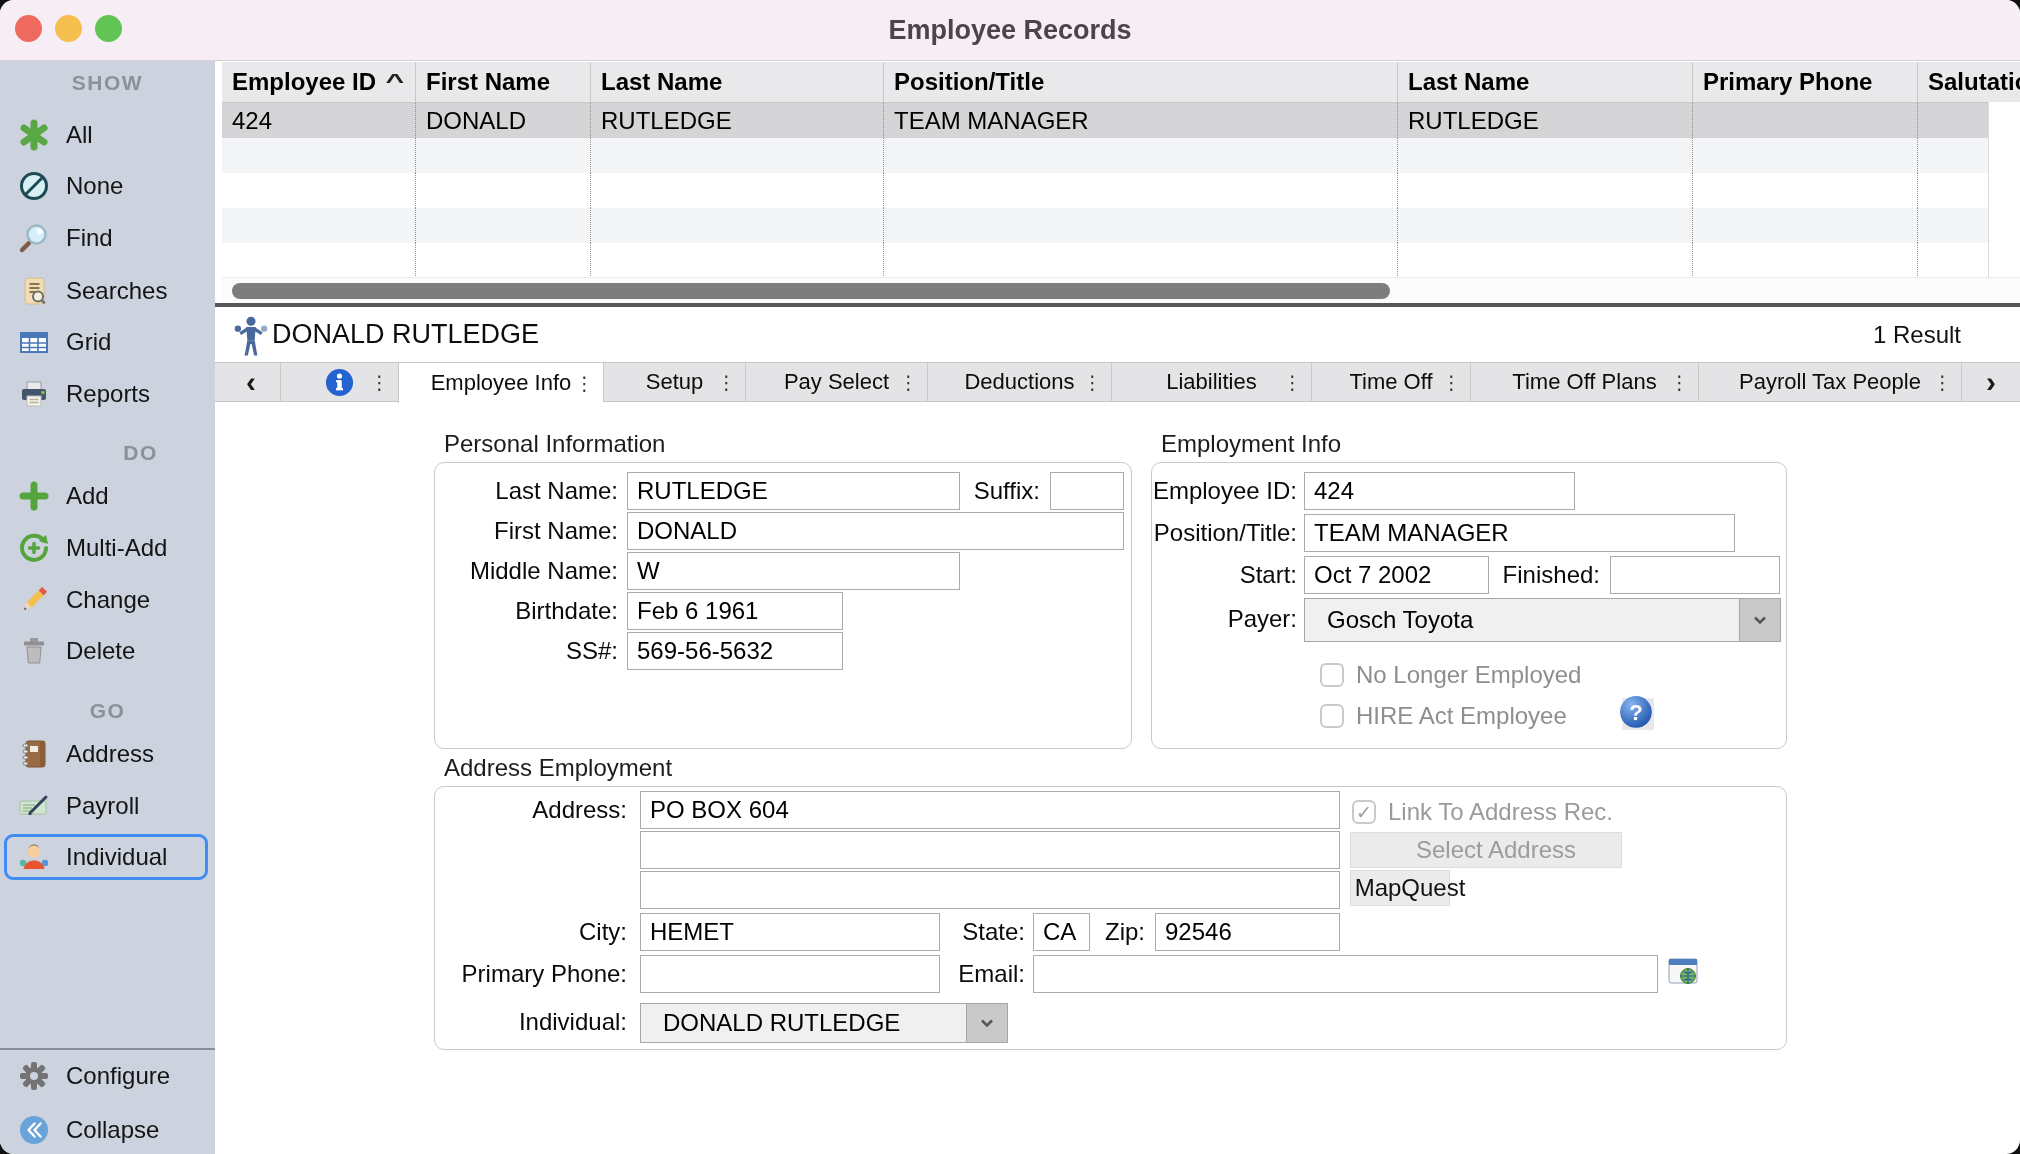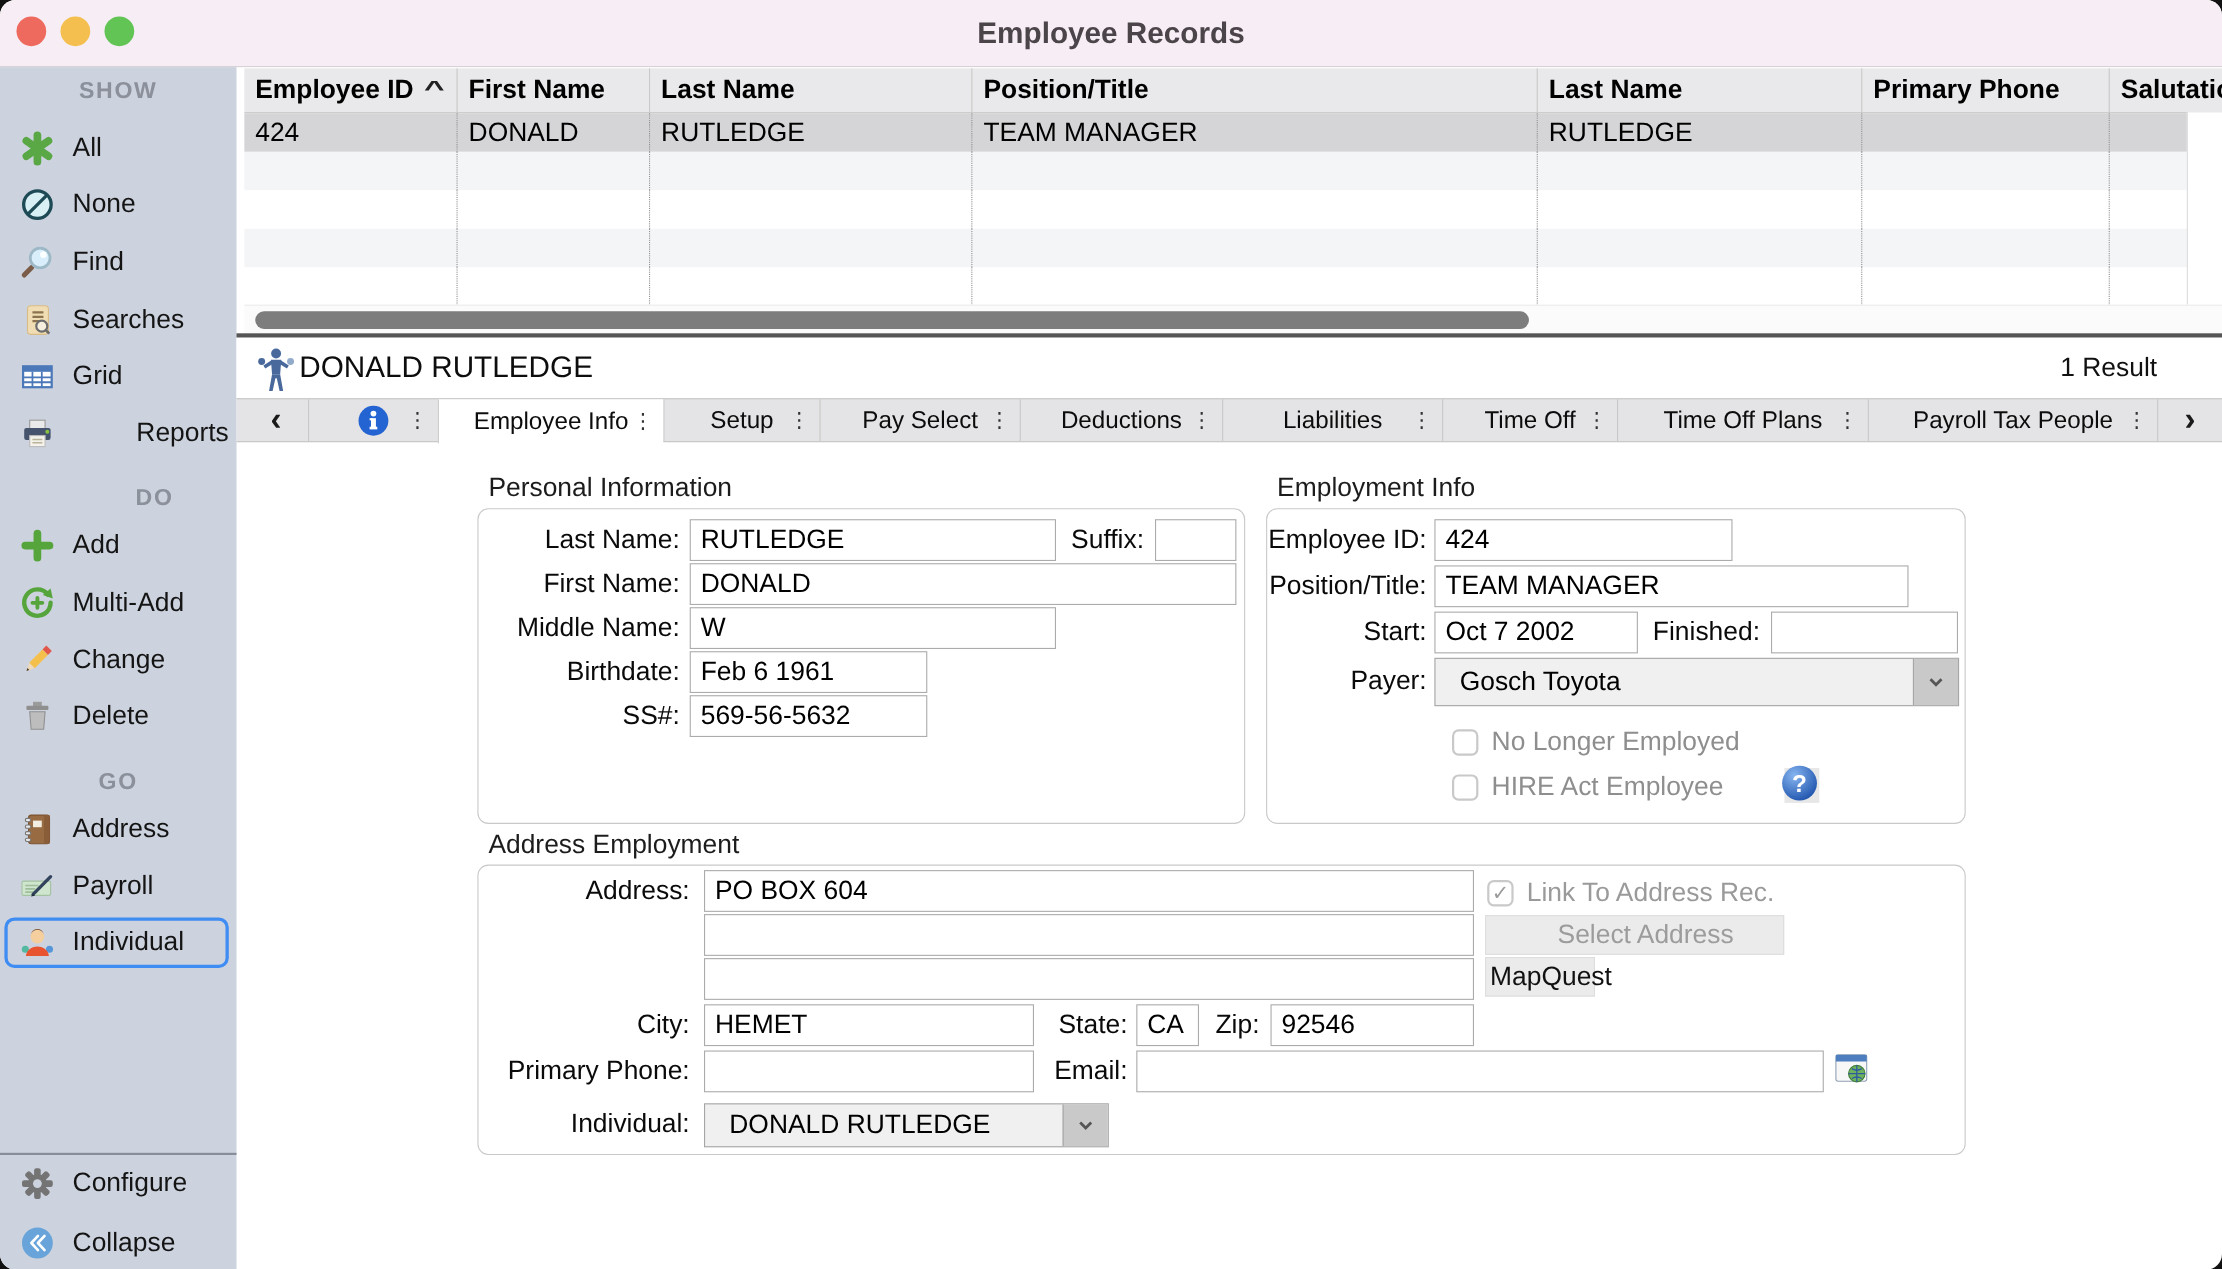--- a/index.html
+++ b/index.html
@@ -133,21 +133,21 @@
     <div class="sb-item" style="top:258px;">
       <span class="ic">
           <svg width="32" height="32" viewBox="0 0 32 32">
             <rect x="3" y="7" width="26" height="19" fill="#fff" stroke="#4a78b8" stroke-width="2"></rect>
             <rect x="3" y="7" width="26" height="5" fill="#4a78b8"></rect>
             <path d="M3 17h26M3 21.5h26M11.5 12v14M20 12v14" stroke="#4a78b8" stroke-width="1.6"></path>
           </svg>
         </span>
       <span class="lbl">Grid</span>
     </div>
-    <div class="sb-item" style="top:310px;justify-content:space-between;">
+    <div class="sb-item" style="top:310px;">
       <span class="ic">
           <svg width="32" height="32" viewBox="0 0 32 32">
             <rect x="9" y="4" width="14" height="8" fill="#e9e9e9" stroke="#9a9a9a"></rect>
             <rect x="4" y="11" width="24" height="11" rx="2" fill="#45536d"></rect>
             <circle cx="25" cy="14.5" r="1.8" fill="#86c440"></circle>
             <rect x="9" y="18" width="14" height="10" fill="#f4f2ea" stroke="#bbbbbb"></rect>
             <path d="M11.5 21.5h9M11.5 24.5h9" stroke="#b9b29b" stroke-width="1.5"></path>
           </svg>
         </span>
       <span class="lbl">Reports</span>

